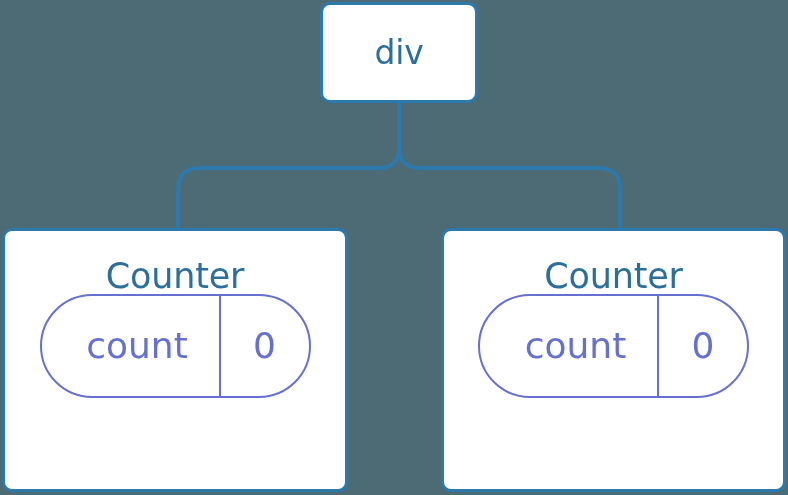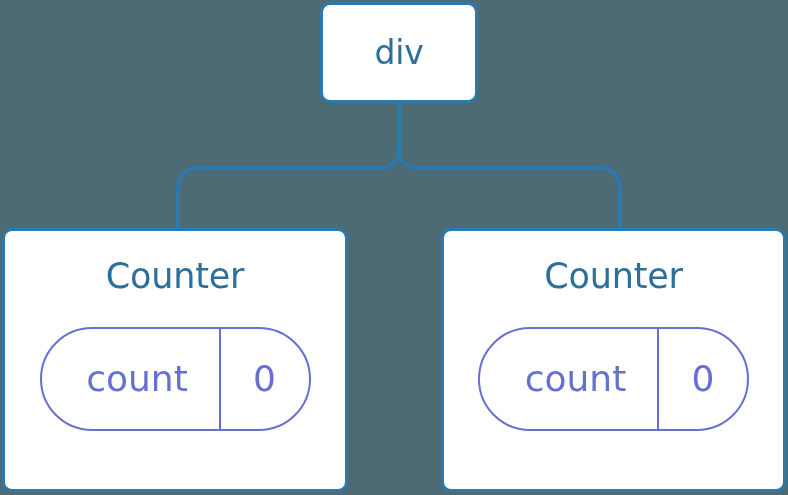--- a/index.html
+++ b/index.html
@@ -69,21 +69,20 @@
   }
   .node-child-left .node-title,
   .node-child-right .node-title {
     font-size: 35px;
     line-height: 35px;
     margin-top: 28px;
   }
 
   
   .pill {
-    margin-top: 33px;
     display: flex;
     align-items: stretch;
     height: 104px;
     border: 2px solid #6670d0;
     border-radius: 52px;
     background: transparent;
     box-sizing: border-box;
     overflow: hidden;
   }
   .pill-key,

